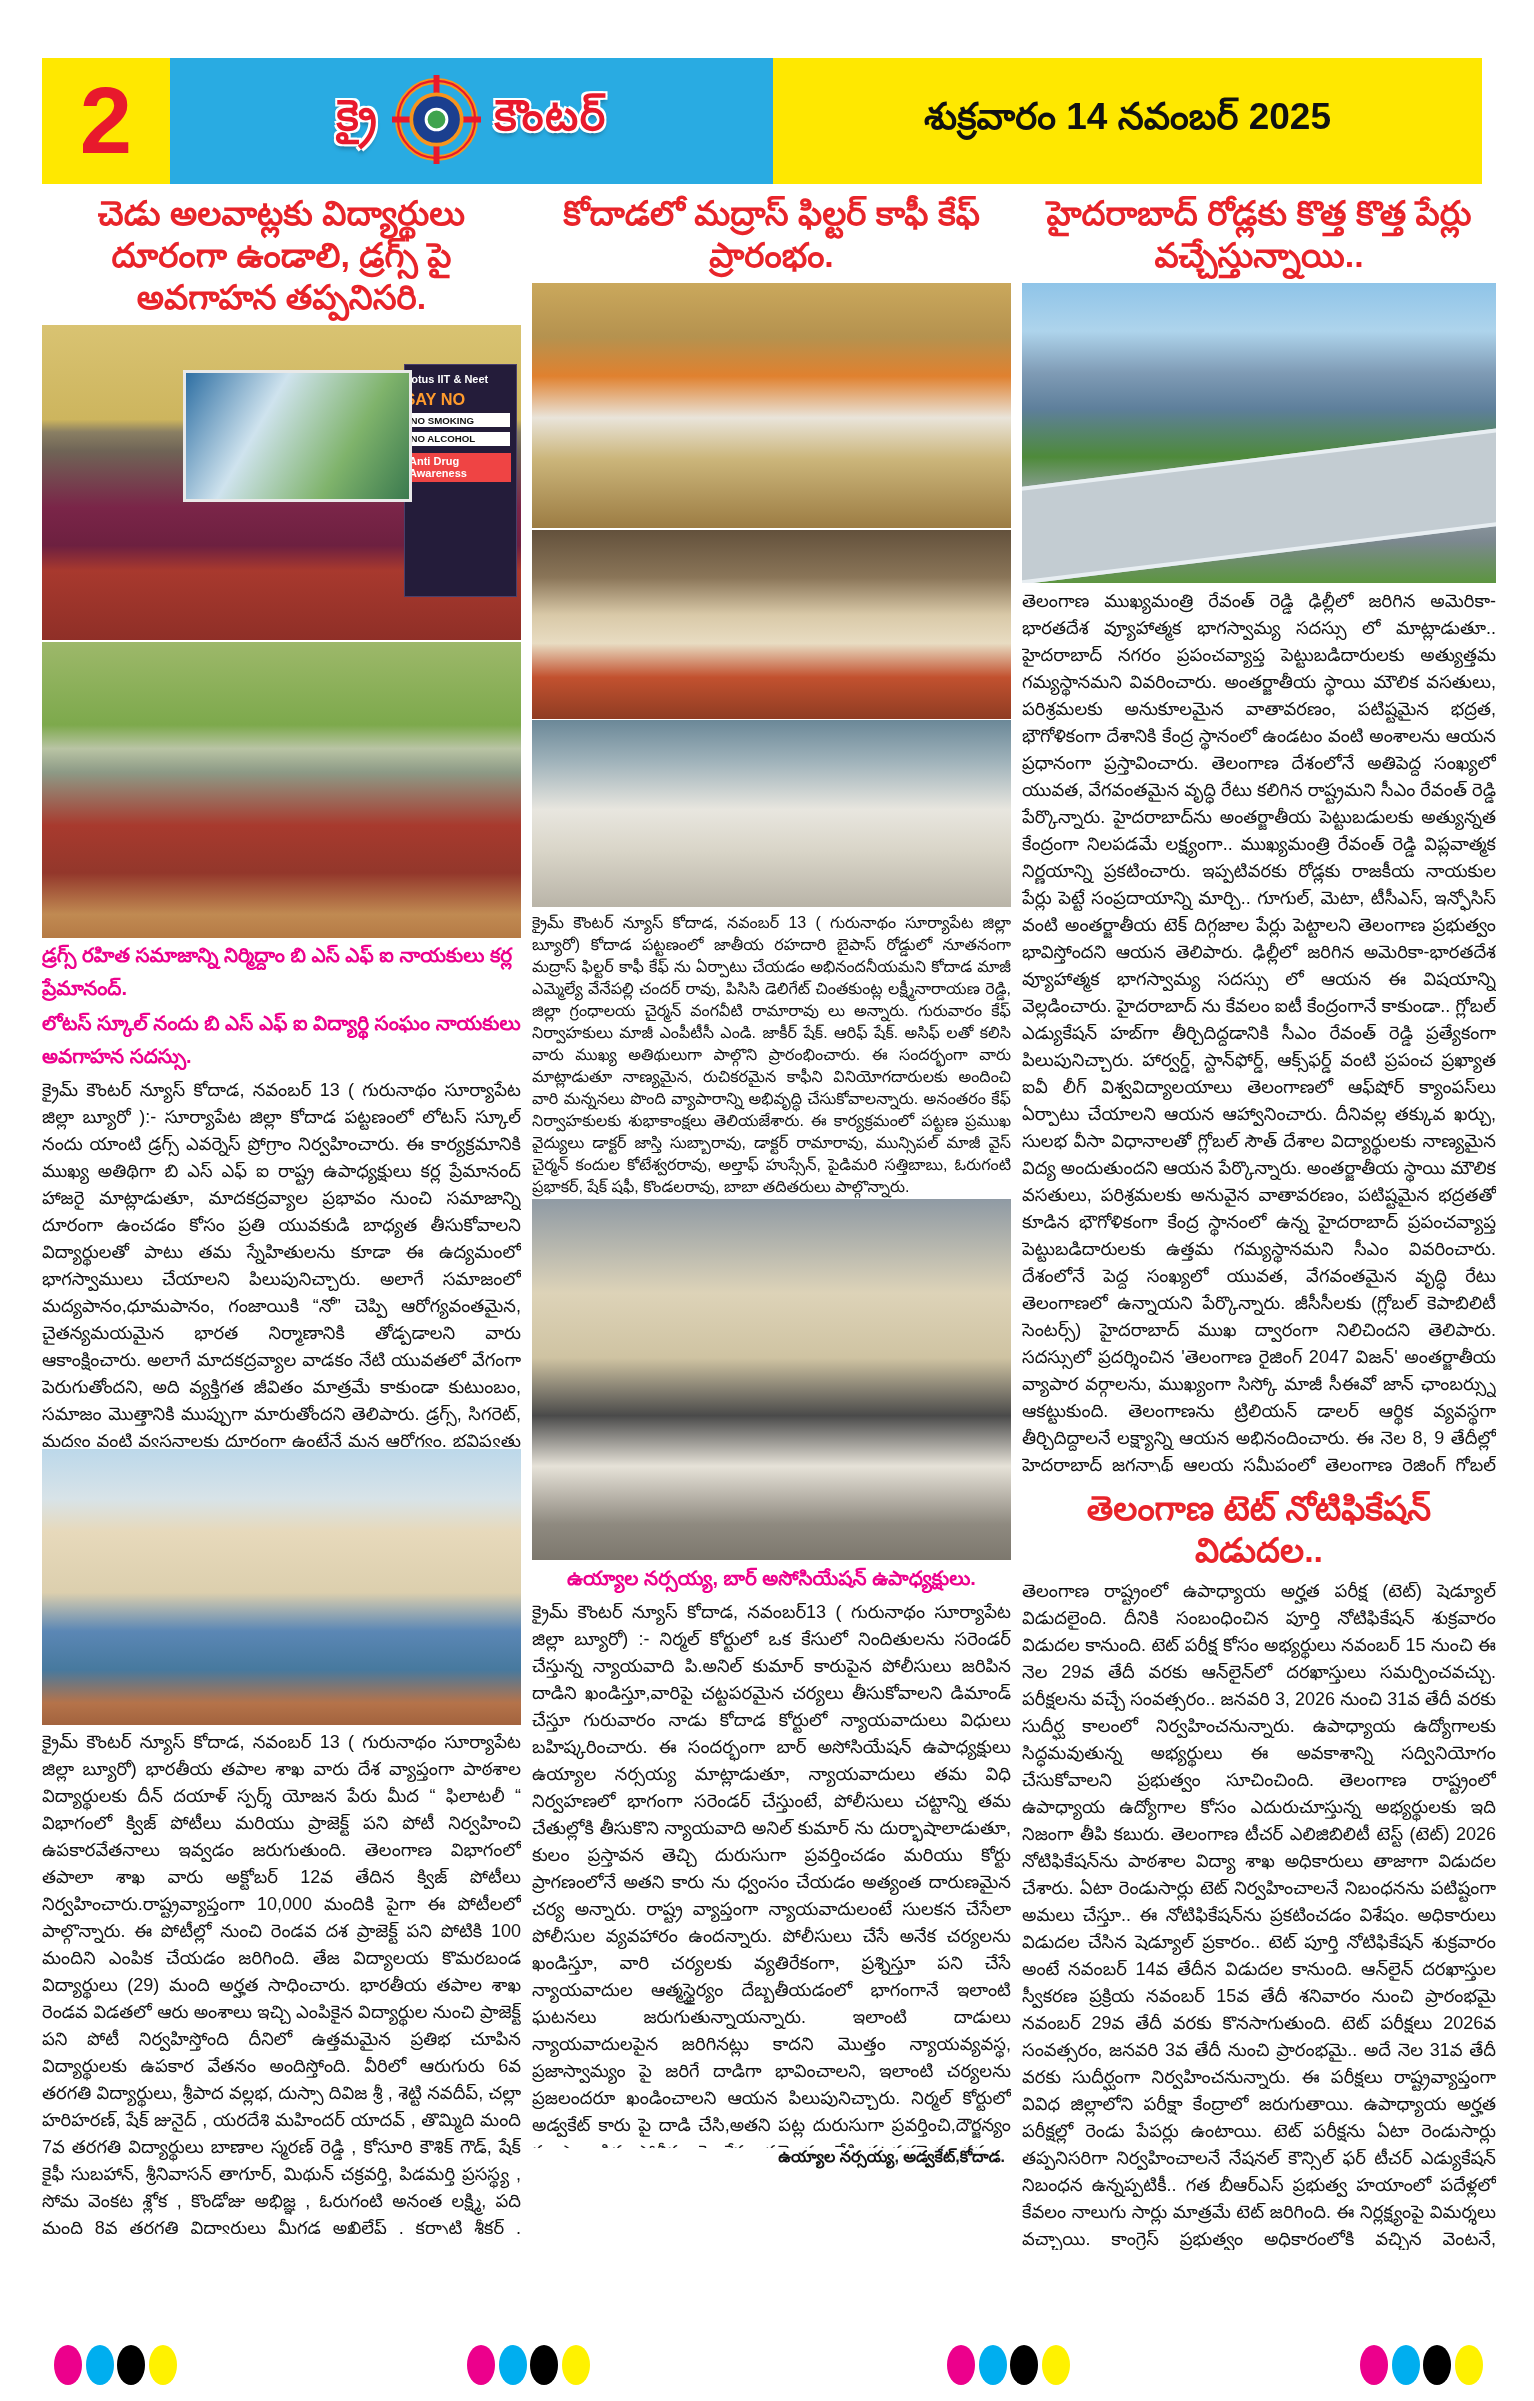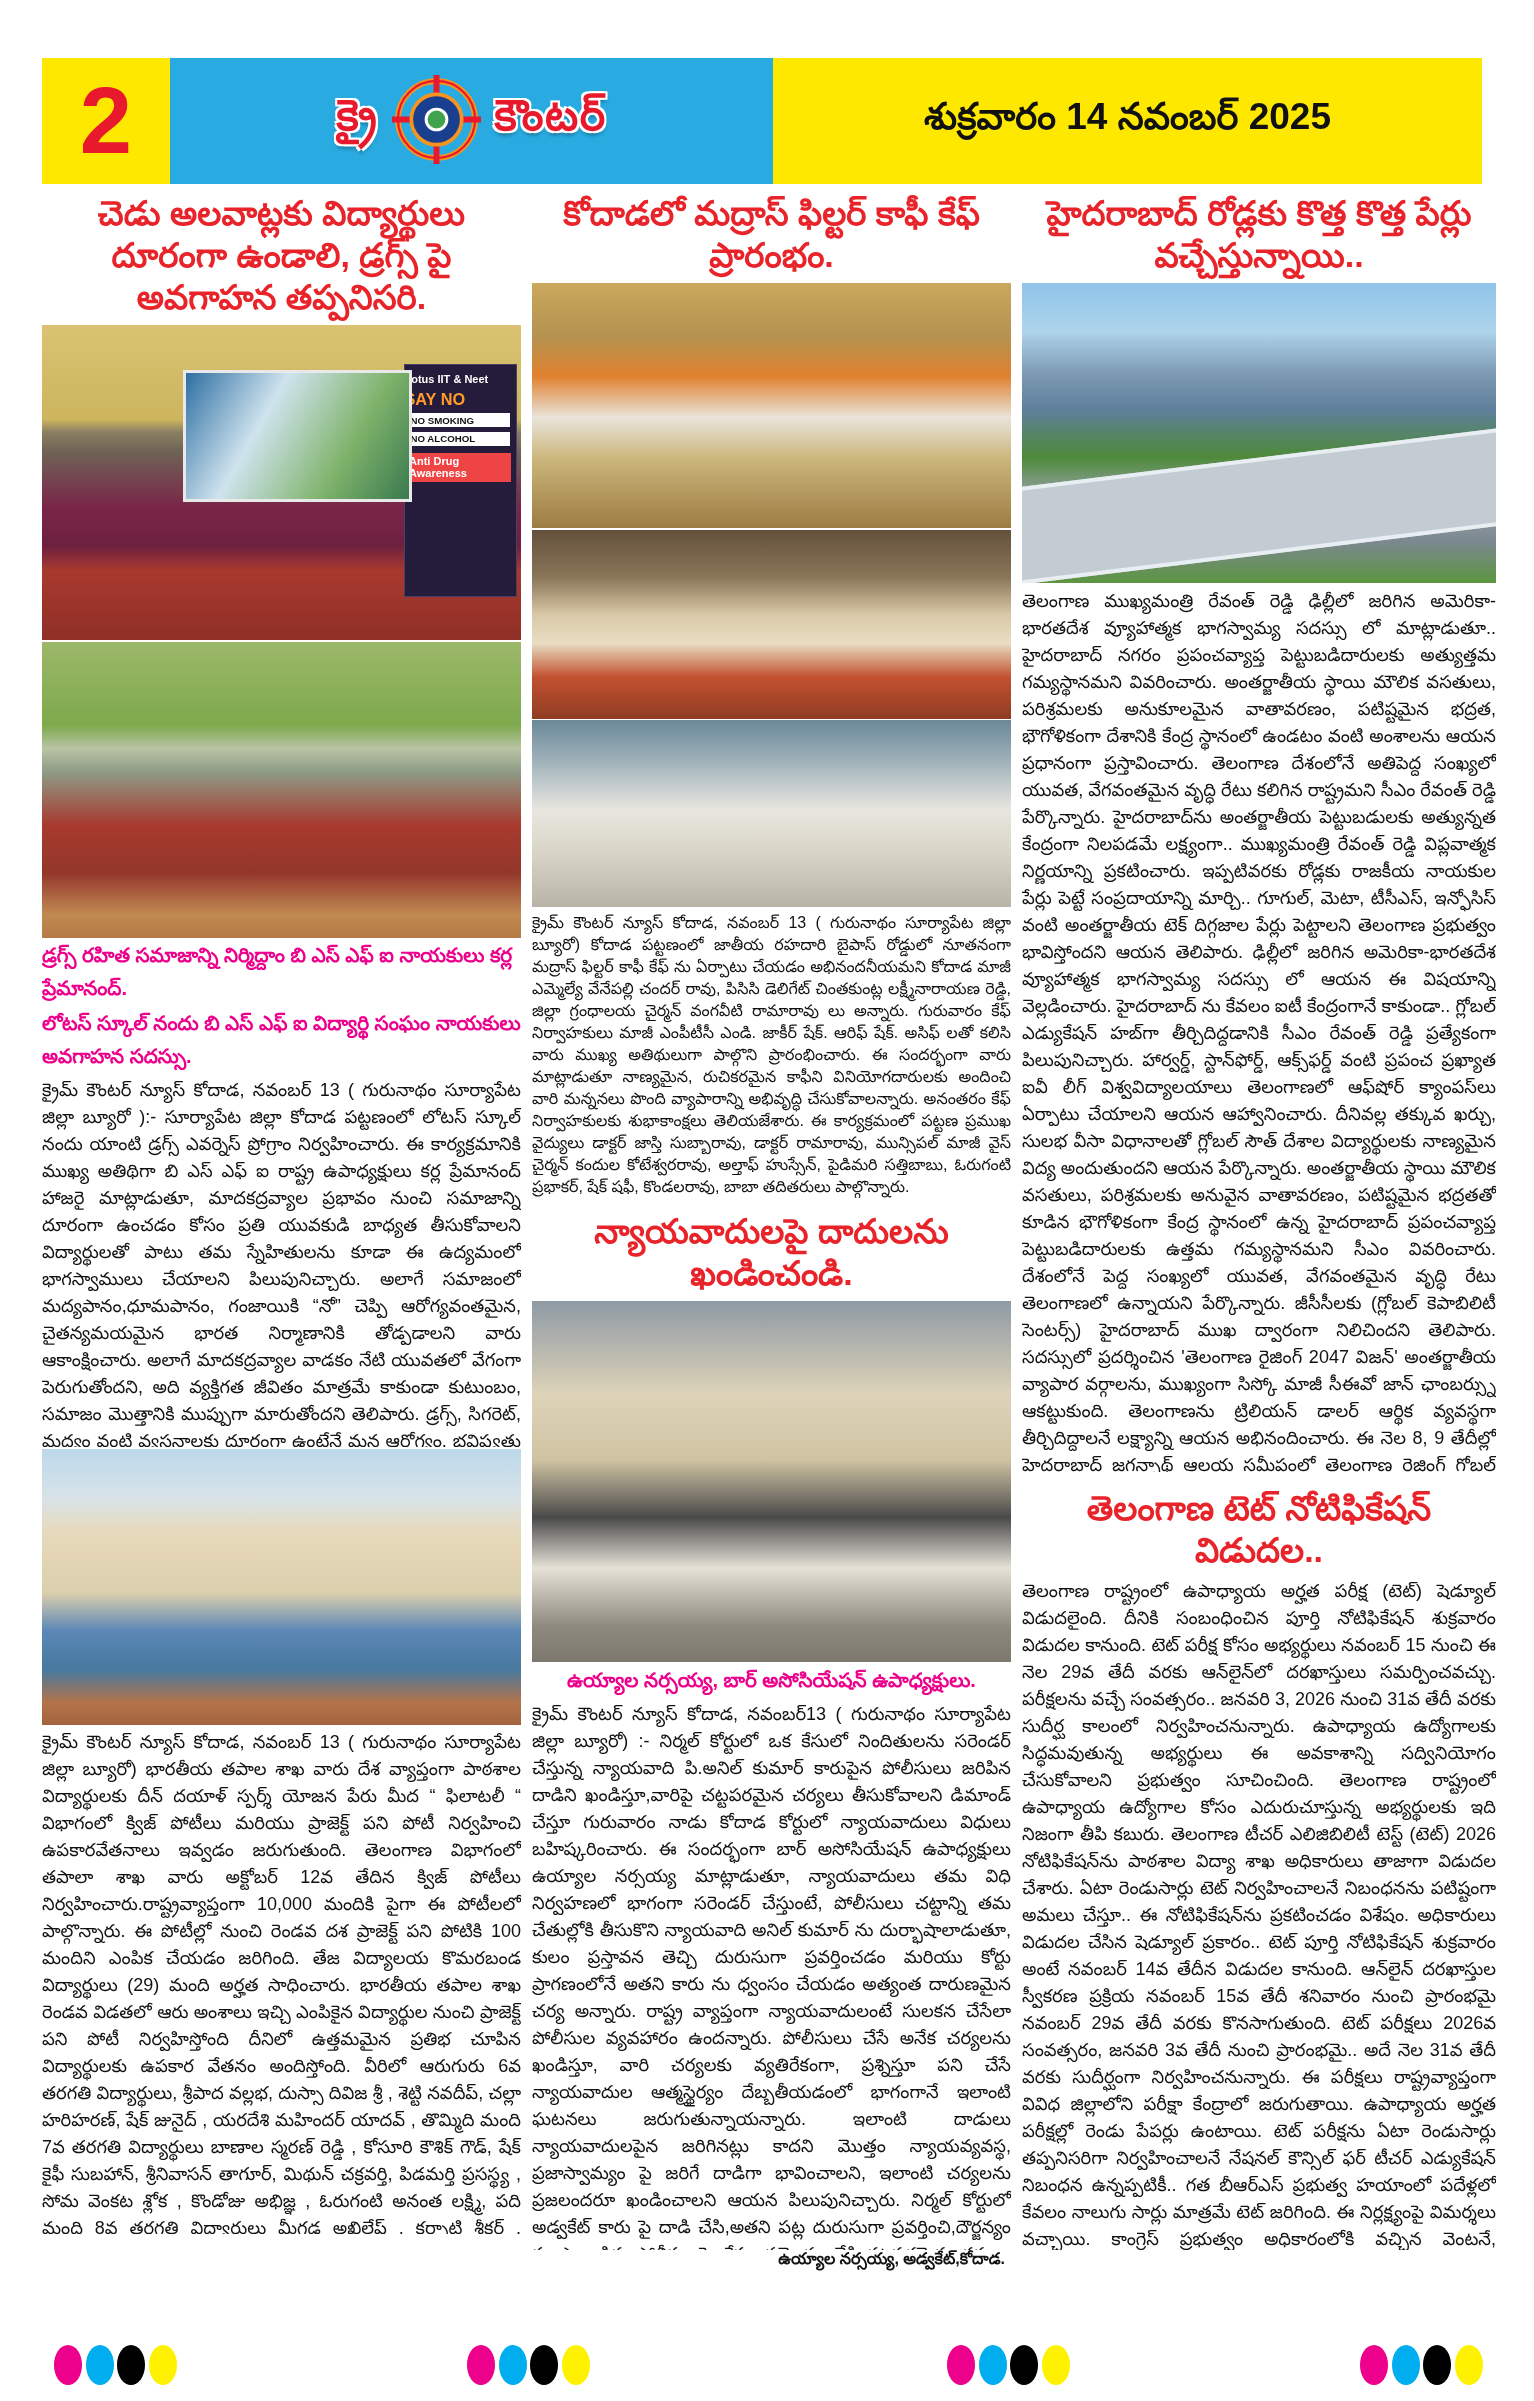--- a/index.html
+++ b/index.html
@@ -115,21 +115,20 @@
     <p class="body-text h-clip-b">క్రైమ్ కౌంటర్ న్యూస్ కోదాడ, నవంబర్ 13 ( గురునాథం సూర్యాపేట జిల్లా బ్యూరో) భారతీయ తపాల శాఖ వారు దేశ వ్యాప్తంగా పాఠశాల విద్యార్థులకు దీన్ దయాళ్ స్పర్శ్ యోజన పేరు మీద “ ఫిలాటలీ “ విభాగంలో క్విజ్ పోటీలు మరియు ప్రాజెక్ట్ పని పోటీ నిర్వహించి ఉపకారవేతనాలు ఇవ్వడం జరుగుతుంది. తెలంగాణ విభాగంలో తపాలా శాఖ వారు అక్టోబర్ 12వ తేదిన క్విజ్ పోటీలు నిర్వహించారు.రాష్ట్రవ్యాప్తంగా 10,000 మందికి పైగా ఈ పోటీలలో పాల్గొన్నారు.  ఈ పోటీల్లో నుంచి రెండవ దశ ప్రాజెక్ట్ పని పోటికి 100 మందిని ఎంపిక చేయడం జరిగింది. తేజ విద్యాలయ కొమరబండ విద్యార్థులు (29) మంది అర్హత సాధించారు. భారతీయ తపాల శాఖ రెండవ విడతలో ఆరు అంశాలు ఇచ్చి ఎంపికైన  విద్యార్థుల నుంచి ప్రాజెక్ట్ పని పోటీ నిర్వహిస్తోంది దీనిలో ఉత్తమమైన ప్రతిభ చూపిన విద్యార్థులకు ఉపకార వేతనం అందిస్తోంది. వీరిలో ఆరుగురు 6వ తరగతి విద్యార్థులు, శ్రీపాద వల్లభ, దుస్సా దివిజ శ్రీ , శెట్టి నవదీప్, చల్లా హరిహరణ్, షేక్ జునైద్ , యరదేశి మహిందర్ యాదవ్ , తొమ్మిది మంది 7వ తరగతి విద్యార్థులు బాణాల స్మరణ్ రెడ్డి , కోసూరి కౌశిక్ గౌడ్, షేక్ కైఫీ సుబహాన్, శ్రీనివాసన్ తాగూర్, మిథున్ చక్రవర్తి, పిడమర్తి ప్రసస్థ్య , సోమ వెంకట శ్లోక , కొండోజు అభిజ్ఞ , ఓరుగంటి అనంత లక్ష్మి, పది మంది 8వ తరగతి విద్యార్థులు మీగడ అఖిలేష్ , కర్నాటి శ్రీకర్ , బుసరాజు జేసన్ ప్రసస్థ్ , బుర్రి నివాస్ రెడ్డి , పోలె ఎబోనీ జాయ్యా , పాలమూరు జ్ఞాన ప్రజ్వల్ , దిలీప్ కార్తీక్ రెడ్డి , భువనేష్, వాకా రిషిత శ్రీ , ఎసిరెడ్డి భాగ్యశ్రీ , నలుగురు 9వ తరగతి విద్యార్థులు షేక్ రియా, షేక్ సర్దార్ రాఖీబ్, యర్రంశెట్టి శ్రేష్ఠ, ధరావత్ నితీష్ రాజ్ లు ఎంపికయ్యారు. తేజ విద్యాలయ కోదాడ పాఠశాల నుండి ఒకేసారి (29) మంది విద్యార్థులు ఎంపిక కావడం చాలా గర్వకారణంగా ఉందని ప్రిన్సిపాల్ రమాదేవి చెప్పారు.</p>
   </section>
 
   <section class="col" id="c2">
     <h2 class="headline">కోదాడలో మద్రాస్ ఫిల్టర్ కాఫీ కేఫ్ ప్రారంభం.</h2>
     <div class="photo p-ribbon" aria-label="ribbon cutting ceremony with dignitaries wearing garlands at cafe opening"></div>
     <div class="photo p-cafe" aria-label="guests honoured with shawls inside the new filter coffee cafe"></div>
     <div class="photo p-seated" aria-label="guests seated on chairs tasting coffee at the cafe"></div>
     <p class="body-text body-sm h-clip-c">క్రైమ్ కౌంటర్ న్యూస్ కోదాడ, నవంబర్ 13 ( గురునాథం సూర్యాపేట జిల్లా బ్యూరో) కోదాడ పట్టణంలో జాతీయ రహదారి బైపాస్ రోడ్డులో నూతనంగా మద్రాస్ ఫిల్టర్ కాఫీ కేఫ్ ను ఏర్పాటు చేయడం అభినందనీయమని కోదాడ మాజీ ఎమ్మెల్యే వేనేపల్లి చందర్ రావు, పిసిసి డెలిగేట్ చింతకుంట్ల లక్ష్మీనారాయణ రెడ్డి, జిల్లా గ్రంధాలయ చైర్మన్ వంగవీటి రామారావు లు అన్నారు. గురువారం కేఫ్ నిర్వాహకులు మాజీ ఎంపీటీసీ ఎండి. జాకీర్ షేక్. ఆరిఫ్ షేక్. అసిఫ్ లతో కలిసి వారు ముఖ్య అతిథులుగా పాల్గొని ప్రారంభించారు. ఈ సందర్భంగా వారు మాట్లాడుతూ నాణ్యమైన, రుచికరమైన కాఫీని వినియోగదారులకు అందించి వారి మన్ననలు పొంది వ్యాపారాన్ని అభివృద్ధి చేసుకోవాలన్నారు. అనంతరం కేఫ్ నిర్వాహకులకు శుభాకాంక్షలు తెలియజేశారు. ఈ కార్యక్రమంలో పట్టణ ప్రముఖ వైద్యులు డాక్టర్ జాస్తి సుబ్బారావు, డాక్టర్ రామారావు, మున్సిపల్ మాజీ వైస్ చైర్మన్ కందుల కోటేశ్వరరావు, అల్తాఫ్ హుస్సేన్, పైడిమరి సత్తిబాబు, ఓరుగంటి ప్రభాకర్, షేక్ షఫీ, కొండలరావు, బాబా తదితరులు పాల్గొన్నారు.</p>
 
-    <h2 class="headline" style="margin-top:12px;">న్యాయవాదులపై దాదులను ఖండించండి.</h2>
     <div class="photo p-court" aria-label="lawyers in white shirts gathered in front of court building"></div>
     <p class="caption center">ఉయ్యాల నర్సయ్య, బార్ అసోసియేషన్ ఉపాధ్యక్షులు.</p>
     <p class="body-text h-clip-d">క్రైమ్ కౌంటర్ న్యూస్ కోదాడ, నవంబర్13 ( గురునాథం సూర్యాపేట జిల్లా బ్యూరో) :- నిర్మల్ కోర్టులో ఒక కేసులో నిందితులను సరెండర్ చేస్తున్న న్యాయవాది  పి.అనిల్ కుమార్ కారుపైన పోలీసులు జరిపిన దాడిని ఖండిస్తూ,వారిపై చట్టపరమైన చర్యలు తీసుకోవాలని డిమాండ్ చేస్తూ గురువారం నాడు కోదాడ కోర్టులో న్యాయవాదులు విధులు బహిష్కరించారు. ఈ సందర్భంగా బార్ అసోసియేషన్ ఉపాధ్యక్షులు ఉయ్యాల నర్సయ్య మాట్లాడుతూ, న్యాయవాదులు తమ విధి నిర్వహణలో భాగంగా సరెండర్ చేస్తుంటే, పోలీసులు చట్టాన్ని తమ చేతుల్లోకి తీసుకొని న్యాయవాది అనిల్ కుమార్ ను దుర్భాషాలాడుతూ, కులం ప్రస్తావన తెచ్చి దురుసుగా ప్రవర్తించడం మరియు కోర్టు ప్రాగణంలోనే అతని కారు ను ధ్వంసం చేయడం అత్యంత దారుణమైన చర్య అన్నారు. రాష్ట్ర వ్యాప్తంగా న్యాయవాదులంటే సులకన చేసేలా పోలీసుల వ్యవహారం ఉందన్నారు. పోలీసులు చేసే అనేక చర్యలను ఖండిస్తూ, వారి చర్యలకు వ్యతిరేకంగా, ప్రశ్నిస్తూ పని చేసే న్యాయవాదుల ఆత్మస్థైర్యం దేబ్బతీయడంలో భాగంగానే ఇలాంటి ఘటనలు జరుగుతున్నాయన్నారు. ఇలాంటి దాడులు న్యాయవాదులపైన జరిగినట్లు కాదని మొత్తం న్యాయవ్యవస్థ, ప్రజాస్వామ్యం పై జరిగే దాడిగా భావించాలని, ఇలాంటి చర్యలను ప్రజలందరూ ఖండించాలని ఆయన పిలుపునిచ్చారు. నిర్మల్ కోర్టులో అడ్వకేట్ కారు పై దాడి చేసి,అతని పట్ల దురుసుగా ప్రవర్తించి,దౌర్జన్యం కు పాల్పడిన పోలీసులపై కేసు నమోదు చేసి,చట్టపరమైన చర్యలు తీసుకోవాలని,పి. అనిల్ కుమార్ కుటుంబంకు రక్షణ కల్పించాలని మరియు కేంద్ర ప్రభుత్వం వెంటనే అడ్వకేట్ ప్రొటెక్షన్ యాక్ట్ ను తేవాలని  ఆయన డిమాండ్ చేశారు.ఈ కార్యక్రమంలో బార్ అసోసియేషన్ సభ్యులు నాగుబండి కృష్ణమూర్తి, వెంకటేశ్వరరావు, నయిమ్, హుస్సేన్, నవీన్, చలం, కె.మురళి సీనియర్ న్యాయవాదులు తమ్మినేని హనుమంతరావు, రంజాన్ పాషా, ఈదుల కృష్ణయ్య, యశ్వంత్ రామారావు), ఉదారు శ్రీనివాస్, నాళం రాజన్న, రియాజ్, దొడ్డ శ్రీధర్, తాటి మురళి, గోవర్ధన్, మీరా, బాలయ్య, శరత్, పాషా, శ్రావణ్, శిల్ప తదితరులు పాల్గొన్నారు.</p>
     <p class="signoff">ఉయ్యాల నర్సయ్య, అడ్వకేట్,కోదాడ.</p>
   </section>
 
   <section class="col" id="c3">
     <h2 class="headline">హైదరాబాద్ రోడ్లకు కొత్త కొత్త పేర్లు వచ్చేస్తున్నాయి..</h2>
     <div class="photo p-aerial" aria-label="aerial view of Hyderabad city skyline with flyovers and greenery">
       <div class="flyover"></div>

